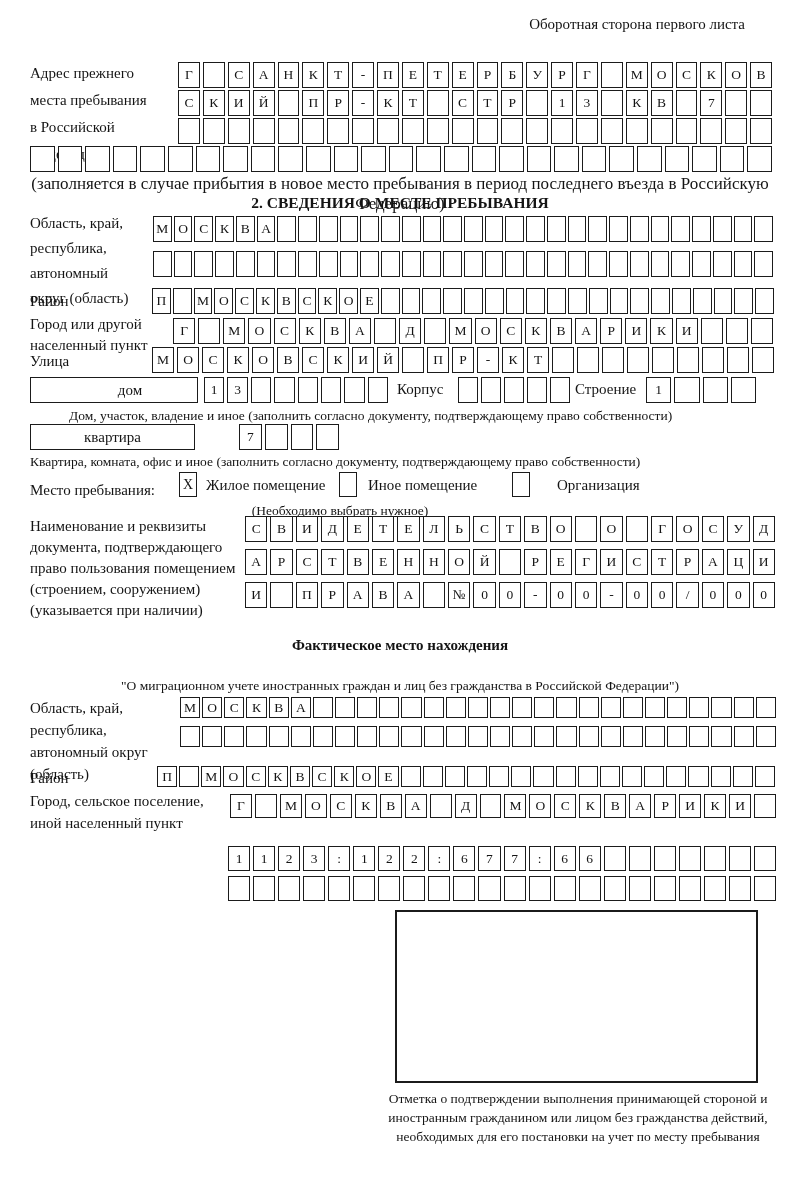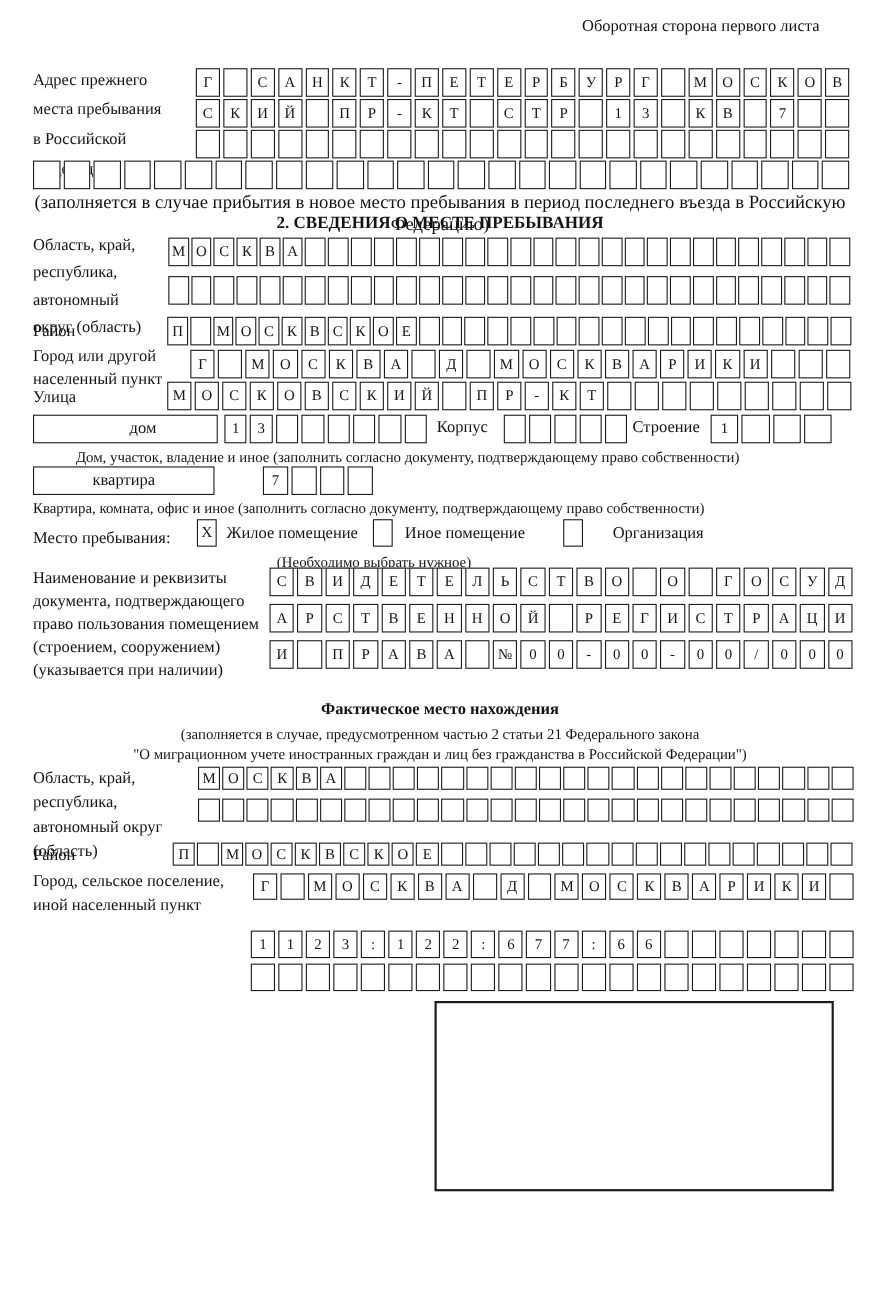--- a/index.html
+++ b/index.html
@@ -428,21 +428,20 @@
       <span class="cell">-</span>
       <span class="cell">0</span>
       <span class="cell">0</span>
       <span class="cell">/</span>
       <span class="cell">0</span>
       <span class="cell">0</span>
       <span class="cell">0</span>
     </div>
 
   <div class="title" style="top:637px; font-size:15px;">Фактическое место нахождения</div>
-  <div class="caption center" style="left:0; top:660px; width:800px; font-size:13.5px;">(заполняется в случае, предусмотренном частью 2 статьи 21 Федерального закона</div>
   <div class="caption center" style="left:0; top:678px; width:800px; font-size:13.5px;">"О миграционном учете иностранных граждан и лиц без гражданства в Российской Федерации")</div>
 
   <div class="lbl" style="left:30px; top:697px; width:136px; line-height:22px;">Область, край, республика, автономный округ (область)</div>
   <div class="boxrow tight h21" style="left:180px; top:697px; width:596px;">
       <span class="cell">М</span>
       <span class="cell">О</span>
       <span class="cell">С</span>
       <span class="cell">К</span>
       <span class="cell">В</span>
       <span class="cell">А</span>
@@ -599,14 +598,15 @@
       <span class="cell"></span>
       <span class="cell"></span>
       <span class="cell"></span>
       <span class="cell"></span>
       <span class="cell"></span>
       <span class="cell"></span>
       <span class="cell"></span>
     </div>
 
   <div class="stamp-box" style="left:395px; top:910px; width:363px; height:173px;"></div>
+  <div class="caption center" style="left:378px; top:1089px; width:400px; font-size:13.5px; line-height:19px;">Отметка о подтверждении выполнения принимающей стороной и иностранным гражданином или лицом без гражданства действий, необходимых для его постановки на учет по месту пребывания</div>
 
 </div>
 
 </body></html>

